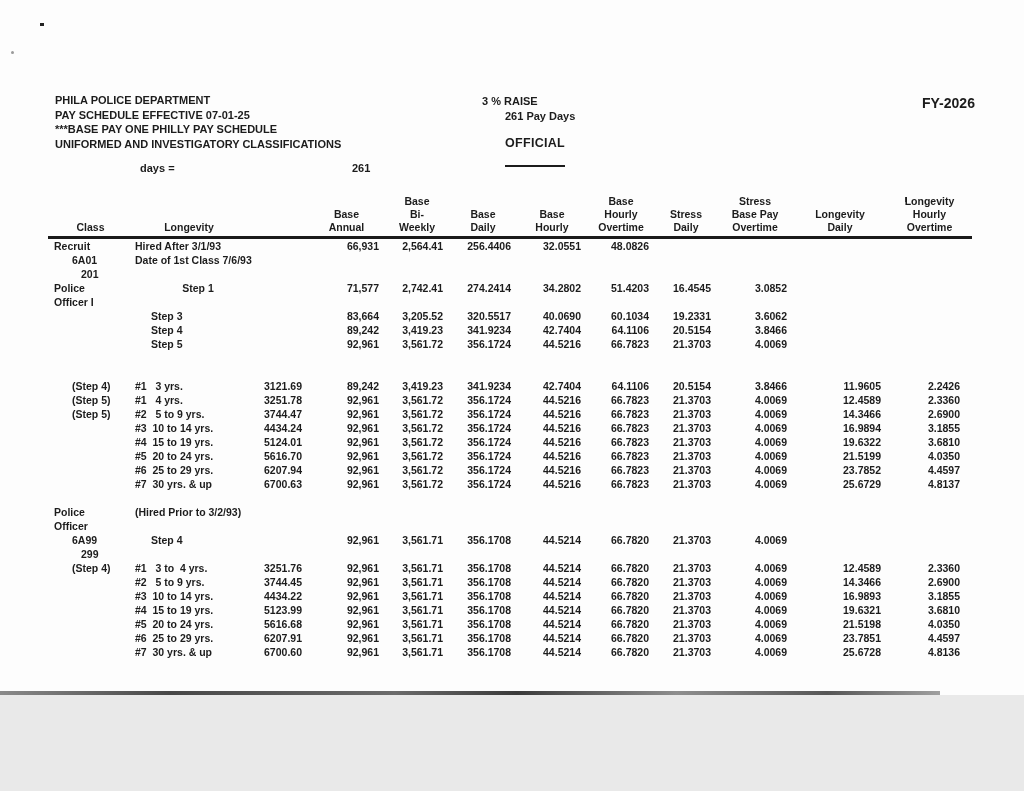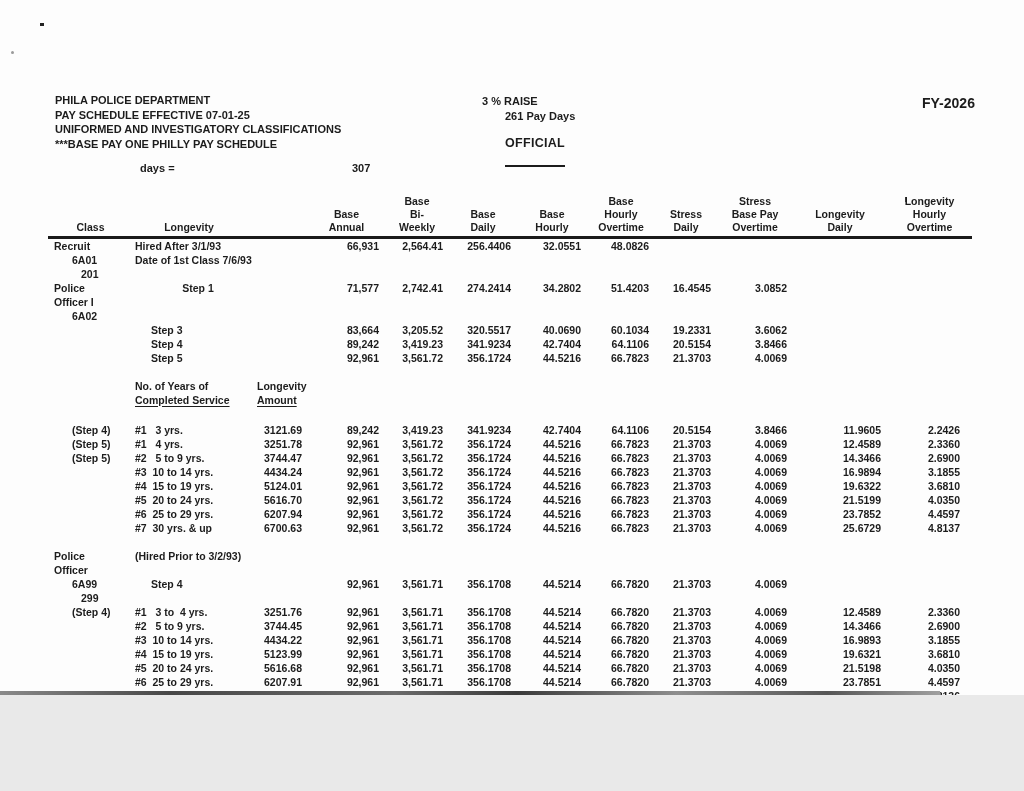--- a/index.html
+++ b/index.html
@@ -66,31 +66,31 @@
 
 <div class="page">
 
   <div class="speck1"></div>
   <div class="speck2"></div>
   <div class="speck3"></div>
 
   <div class="abs hdr-left">
     <div>PHILA POLICE DEPARTMENT</div>
     <div>PAY SCHEDULE EFFECTIVE 07-01-25</div>
+    <div>***BASE PAY ONE PHILLY PAY SCHEDULE</div>
     <div>UNIFORMED AND INVESTIGATORY CLASSIFICATIONS</div>
-    <div>***BASE PAY ONE PHILLY PAY SCHEDULE</div>
   </div>
 
   <div class="abs raise">3 % RAISE</div>
   <div class="abs paydays">261 Pay Days</div>
   <div class="abs official">OFFICIAL</div>
   <div class="abs fy">FY-2026</div>
 
   <div class="abs days-label">days =</div>
-  <div class="abs days-value">307</div>
+  <div class="abs days-value">261</div>
 
   <table class="pay">
     <colgroup>
       <col class="w0">
         <col class="w1">
         <col class="w2">
         <col class="w3">
       <col class="w4">
         <col class="w5">
         <col class="w6">
@@ -218,34 +218,20 @@
           <td class="c4"></td>
           <td class="c5"></td>
           <td class="c6"></td>
           <td class="c7"></td>
           <td class="c8"></td>
           <td class="c9"></td>
           <td class="c10"></td>
           <td class="c11"></td>
         </tr>
         <tr>
-          <td class="c0" style="padding-left: 24px;">6A02</td>
-          <td class="c1"></td>
-          <td class="c2"></td>
-          <td class="c3"></td>
-          <td class="c4"></td>
-          <td class="c5"></td>
-          <td class="c6"></td>
-          <td class="c7"></td>
-          <td class="c8"></td>
-          <td class="c9"></td>
-          <td class="c10"></td>
-          <td class="c11"></td>
-        </tr>
-        <tr>
           <td class="c0"></td>
           <td class="c1" style="padding-left: 18px;">Step 3</td>
           <td class="c2"></td>
           <td class="c3">83,664</td>
           <td class="c4">3,205.52</td>
           <td class="c5">320.5517</td>
           <td class="c6">40.0690</td>
           <td class="c7">60.1034</td>
           <td class="c8">19.2331</td>
           <td class="c9">3.6062</td>
@@ -275,32 +261,20 @@
           <td class="c5">356.1724</td>
           <td class="c6">44.5216</td>
           <td class="c7">66.7823</td>
           <td class="c8">21.3703</td>
           <td class="c9">4.0069</td>
           <td class="c10"></td>
           <td class="c11"></td>
         </tr>
         <tr style="height: 6px;">
           <td colspan="12"></td>
-        </tr>
-        <tr style="height: 30px;">
-          <td colspan="1"></td>
-          <td colspan="1" class="sh-years">
-            <span style="display: block;">No. of Years of</span>
-            <span class="ul" style="display: block;">Completed Service</span>
-          </td>
-          <td colspan="1" class="sh-amount">
-            <span style="display: block;">Longevity</span>
-            <span class="ul" style="display: block;">Amount</span>
-          </td>
-          <td colspan="9"></td>
         </tr>
         <tr style="height: 12px;">
           <td colspan="12"></td>
         </tr>
         <tr>
           <td class="c0" style="padding-left: 24px;">(Step 4)</td>
           <td class="c1">#1&nbsp;&nbsp;&nbsp;3 yrs.</td>
           <td class="c2">3121.69</td>
           <td class="c3">89,242</td>
           <td class="c4">3,419.23</td>

